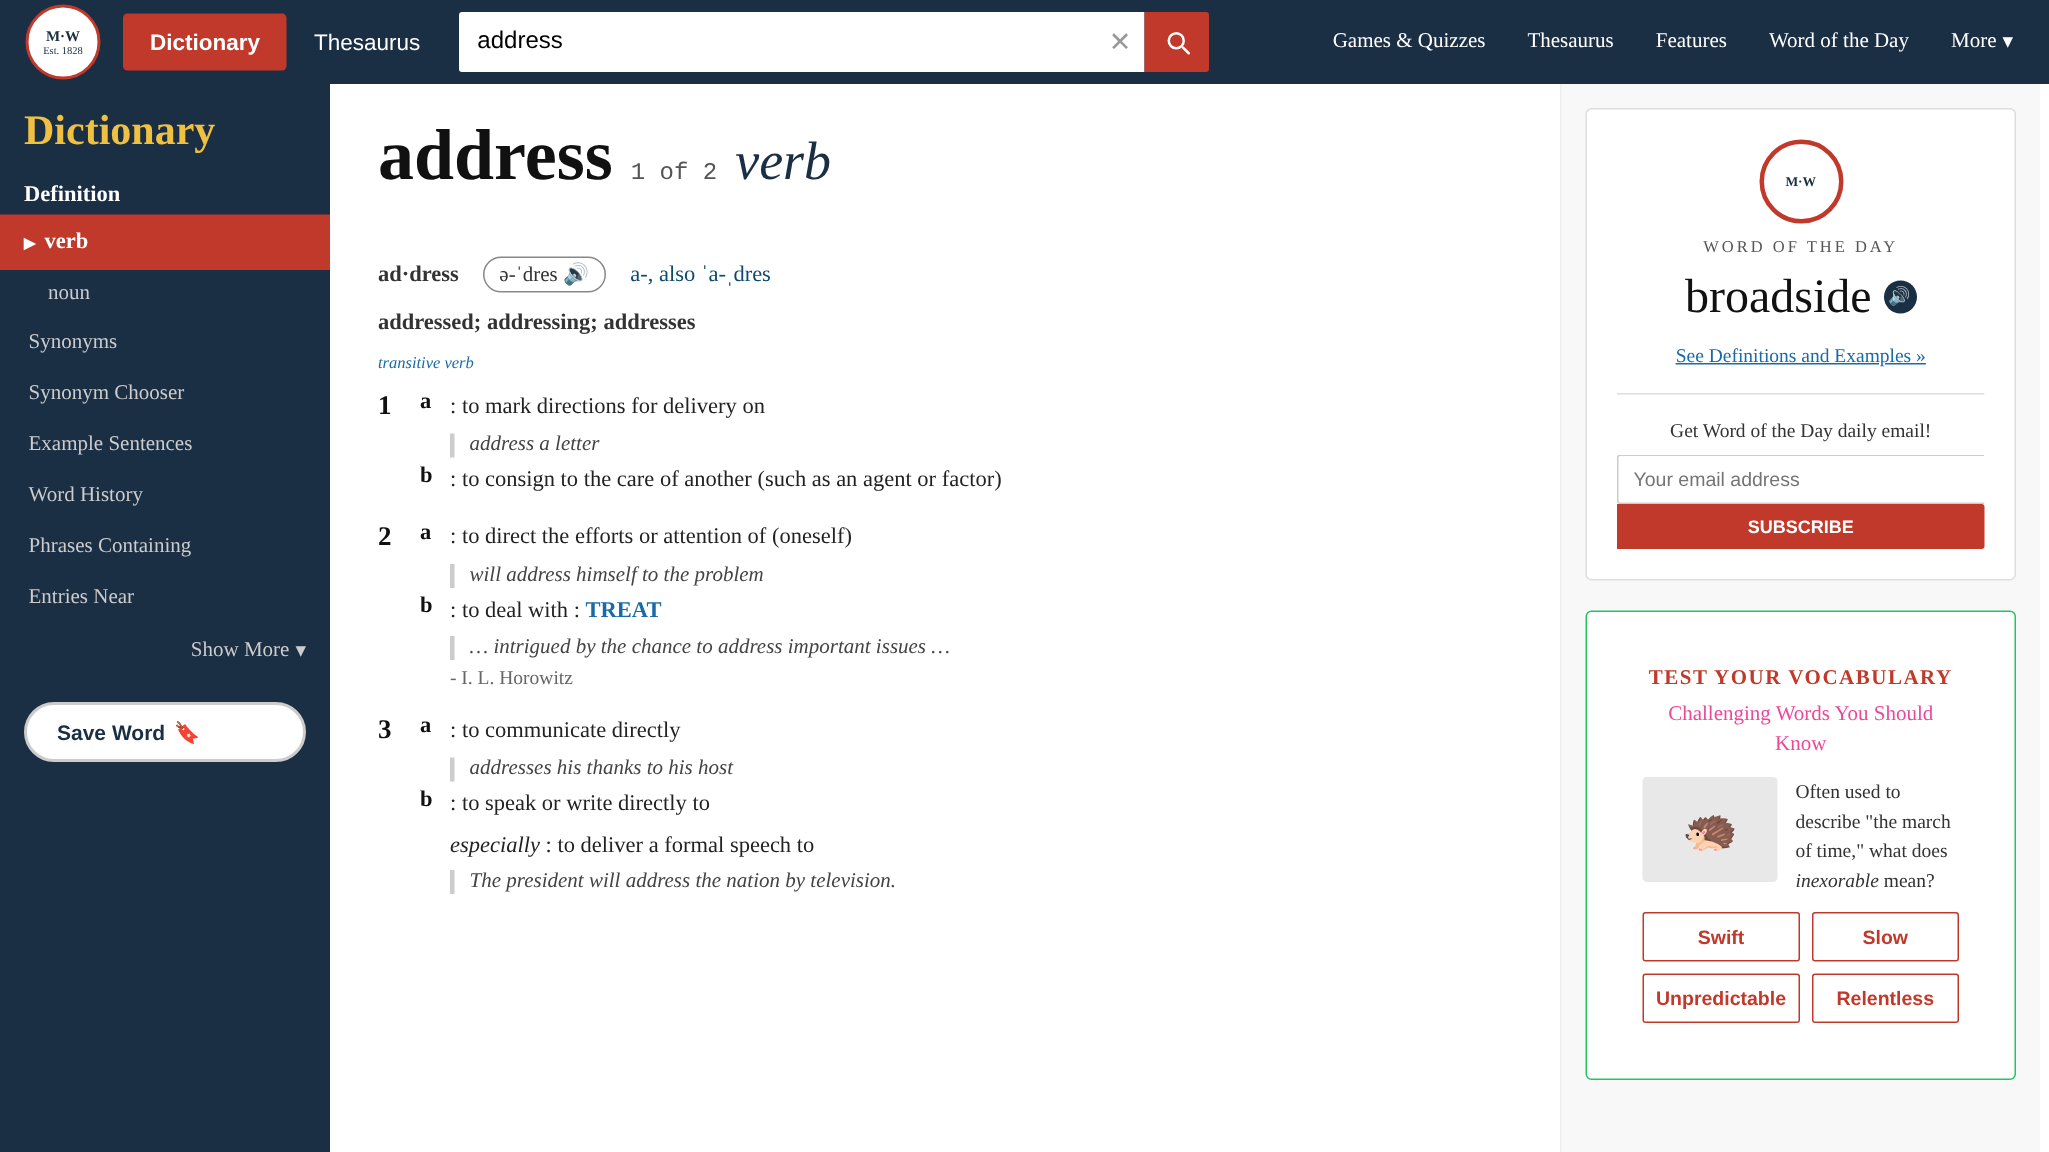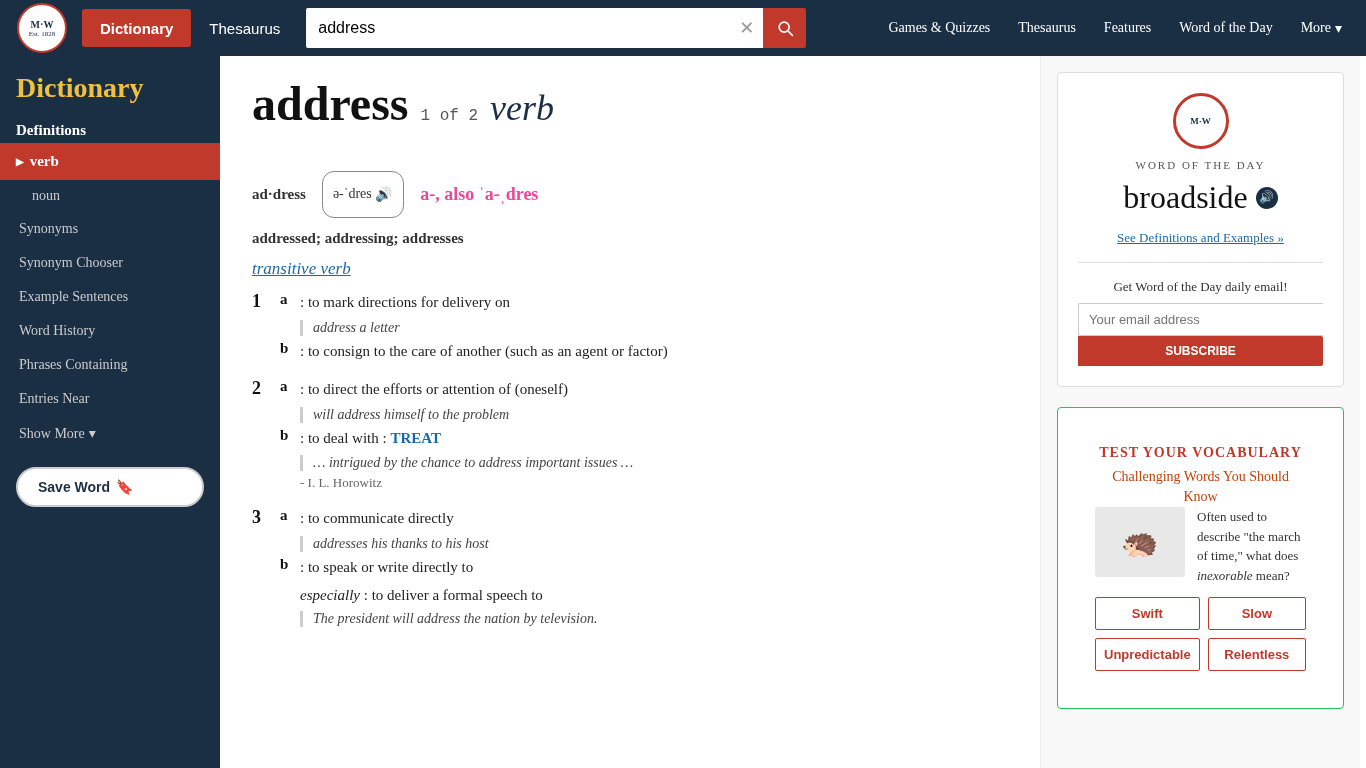--- a/index.html
+++ b/index.html
@@ -228,42 +228,41 @@
       font-size: 15px;
       margin-top: 40px;
     }
     .pron-entry {
       font-weight: bold;
       color: #333;
     }
     .pron-ipa {
       border: 1px solid #888;
       border-radius: 12px;
-      padding: 14px 10px;
+      padding: 2px 10px;
       font-size: 14px;
       color: #333;
       display: flex;
-      align-items: flex-start;
+      align-items: flex-end;
       gap: 4px;
     }
-    .pron-alts { color: #ec4899; font-size: 18px; font-weight: bold; }
+    .pron-alts { color: #0c4a6e; font-size: 15px; }
 
     .inflections {
       font-size: 15px;
       color: #333;
       margin-bottom: 12px;
       font-weight: bold;
     }
 
     .pos-label {
       color: #1a6aa8;
       font-style: italic;
-      font-size: 17px;
+      font-size: 11px;
       margin-bottom: 12px;
-      text-decoration: underline;
     }
     .pos-label a { color: #1a6aa8; text-decoration: none; }
 
     .def-block { margin-bottom: 16px; }
     .def-num-row {
       display: flex;
       align-items: flex-start;
       margin-bottom: 6px;
     }
     .def-num {
@@ -395,23 +394,23 @@
       font-size: 14px;
       font-weight: bold;
       color: #c0392b;
       text-align: center;
       letter-spacing: 1px;
       text-transform: uppercase;
       margin-bottom: 6px;
     }
     .vocab-subtitle {
       font-size: 14px;
-      color: #c2410c;
+      color: #ec4899;
       text-align: center;
-      margin-bottom: 1px;
+      margin-bottom: 12px;
       line-height: 1.4;
     }
     .vocab-img-row {
       display: flex;
       gap: 12px;
       margin-bottom: 12px;
     }
     .vocab-img {
       width: 90px;
       height: 70px;
@@ -475,30 +474,30 @@
       <span>More</span>
       <span>▾</span>
     </a>
   </div>
 </nav>
 
 <div class="page-body">
 
   <aside class="sidebar">
     <div class="sidebar-dict-title">Dictionary</div>
-    <div class="sidebar-section-header">Definitions</div>
+    <div class="sidebar-section-header">Definition</div>
     <div class="sidebar-active">verb</div>
     <div class="sidebar-sub-item">noun</div>
     <div class="sidebar-nav-item">Synonyms</div>
     <div class="sidebar-nav-item">Synonym Chooser</div>
     <div class="sidebar-nav-item">Example Sentences</div>
     <div class="sidebar-nav-item">Word History</div>
     <div class="sidebar-nav-item">Phrases Containing</div>
     <div class="sidebar-nav-item">Entries Near</div>
-    <div class="sidebar-nav-item" style="display:flex;align-items:center;gap:4px;">
+    <div class="sidebar-nav-item" style="display:flex;align-items:center;gap:4px;justify-content:flex-end;">
       <span>Show More</span>
       <span>▾</span>
     </div>
     <button class="sidebar-save-btn">
       <span>Save Word</span>
       <span>🔖</span>
     </button>
   </aside>
 
   <main class="main-content">

